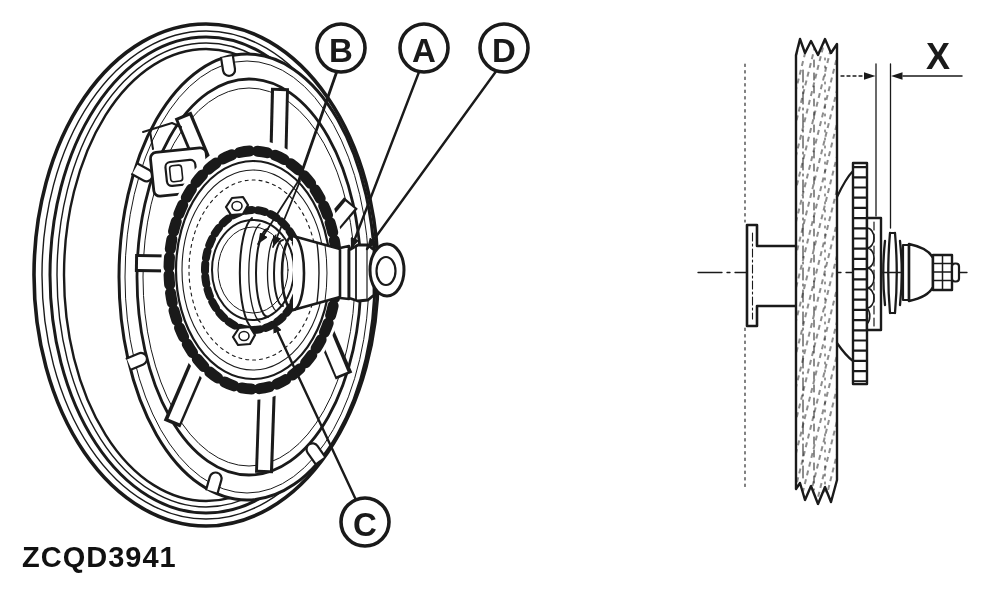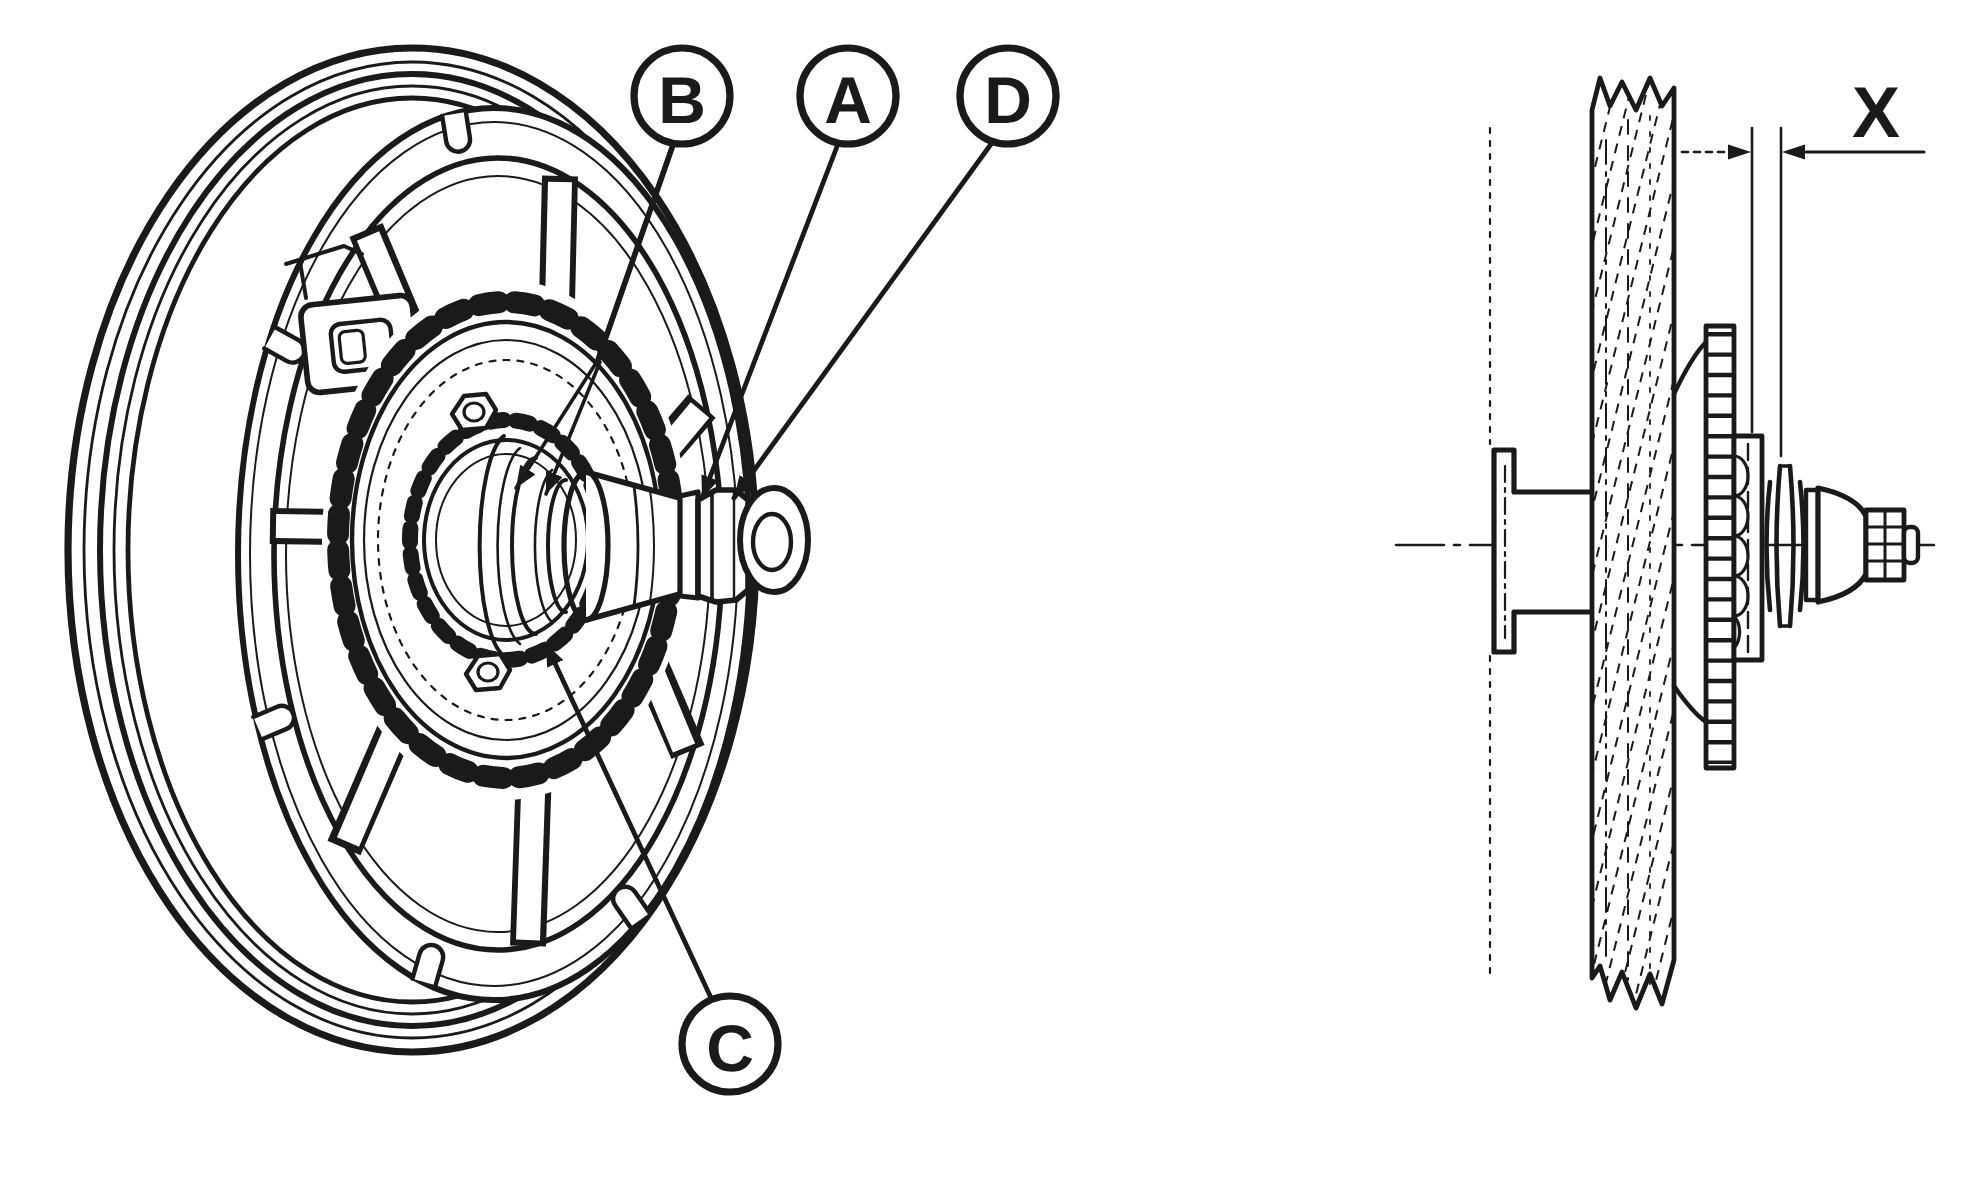--- a/index.html
+++ b/index.html
@@ -217,13 +217,14 @@
         <line x1="841" y1="76" x2="863" y2="76" stroke-width="1.3" stroke-dasharray="3 3"></line>
         <path d="M875.5,76 L864,72.2 L864,79.8 Z" fill="#1a1a1a" stroke="none"></path>
         <line x1="962" y1="76" x2="903" y2="76" stroke-width="1.5"></line>
         <path d="M891,76 L902.5,72.2 L902.5,79.8 Z" fill="#1a1a1a" stroke="none"></path>
         <text x="938" y="56" font-size="36" font-weight="bold" fill="#1a1a1a" stroke="none" text-anchor="middle" dominant-baseline="central" font-family="Liberation Sans, sans-serif">X</text>
       </g>
     </g>
   </g>
 </svg>
 
+<div class="figure-code">ZCQD3941</div>
 </div>
 
 </body></html>

